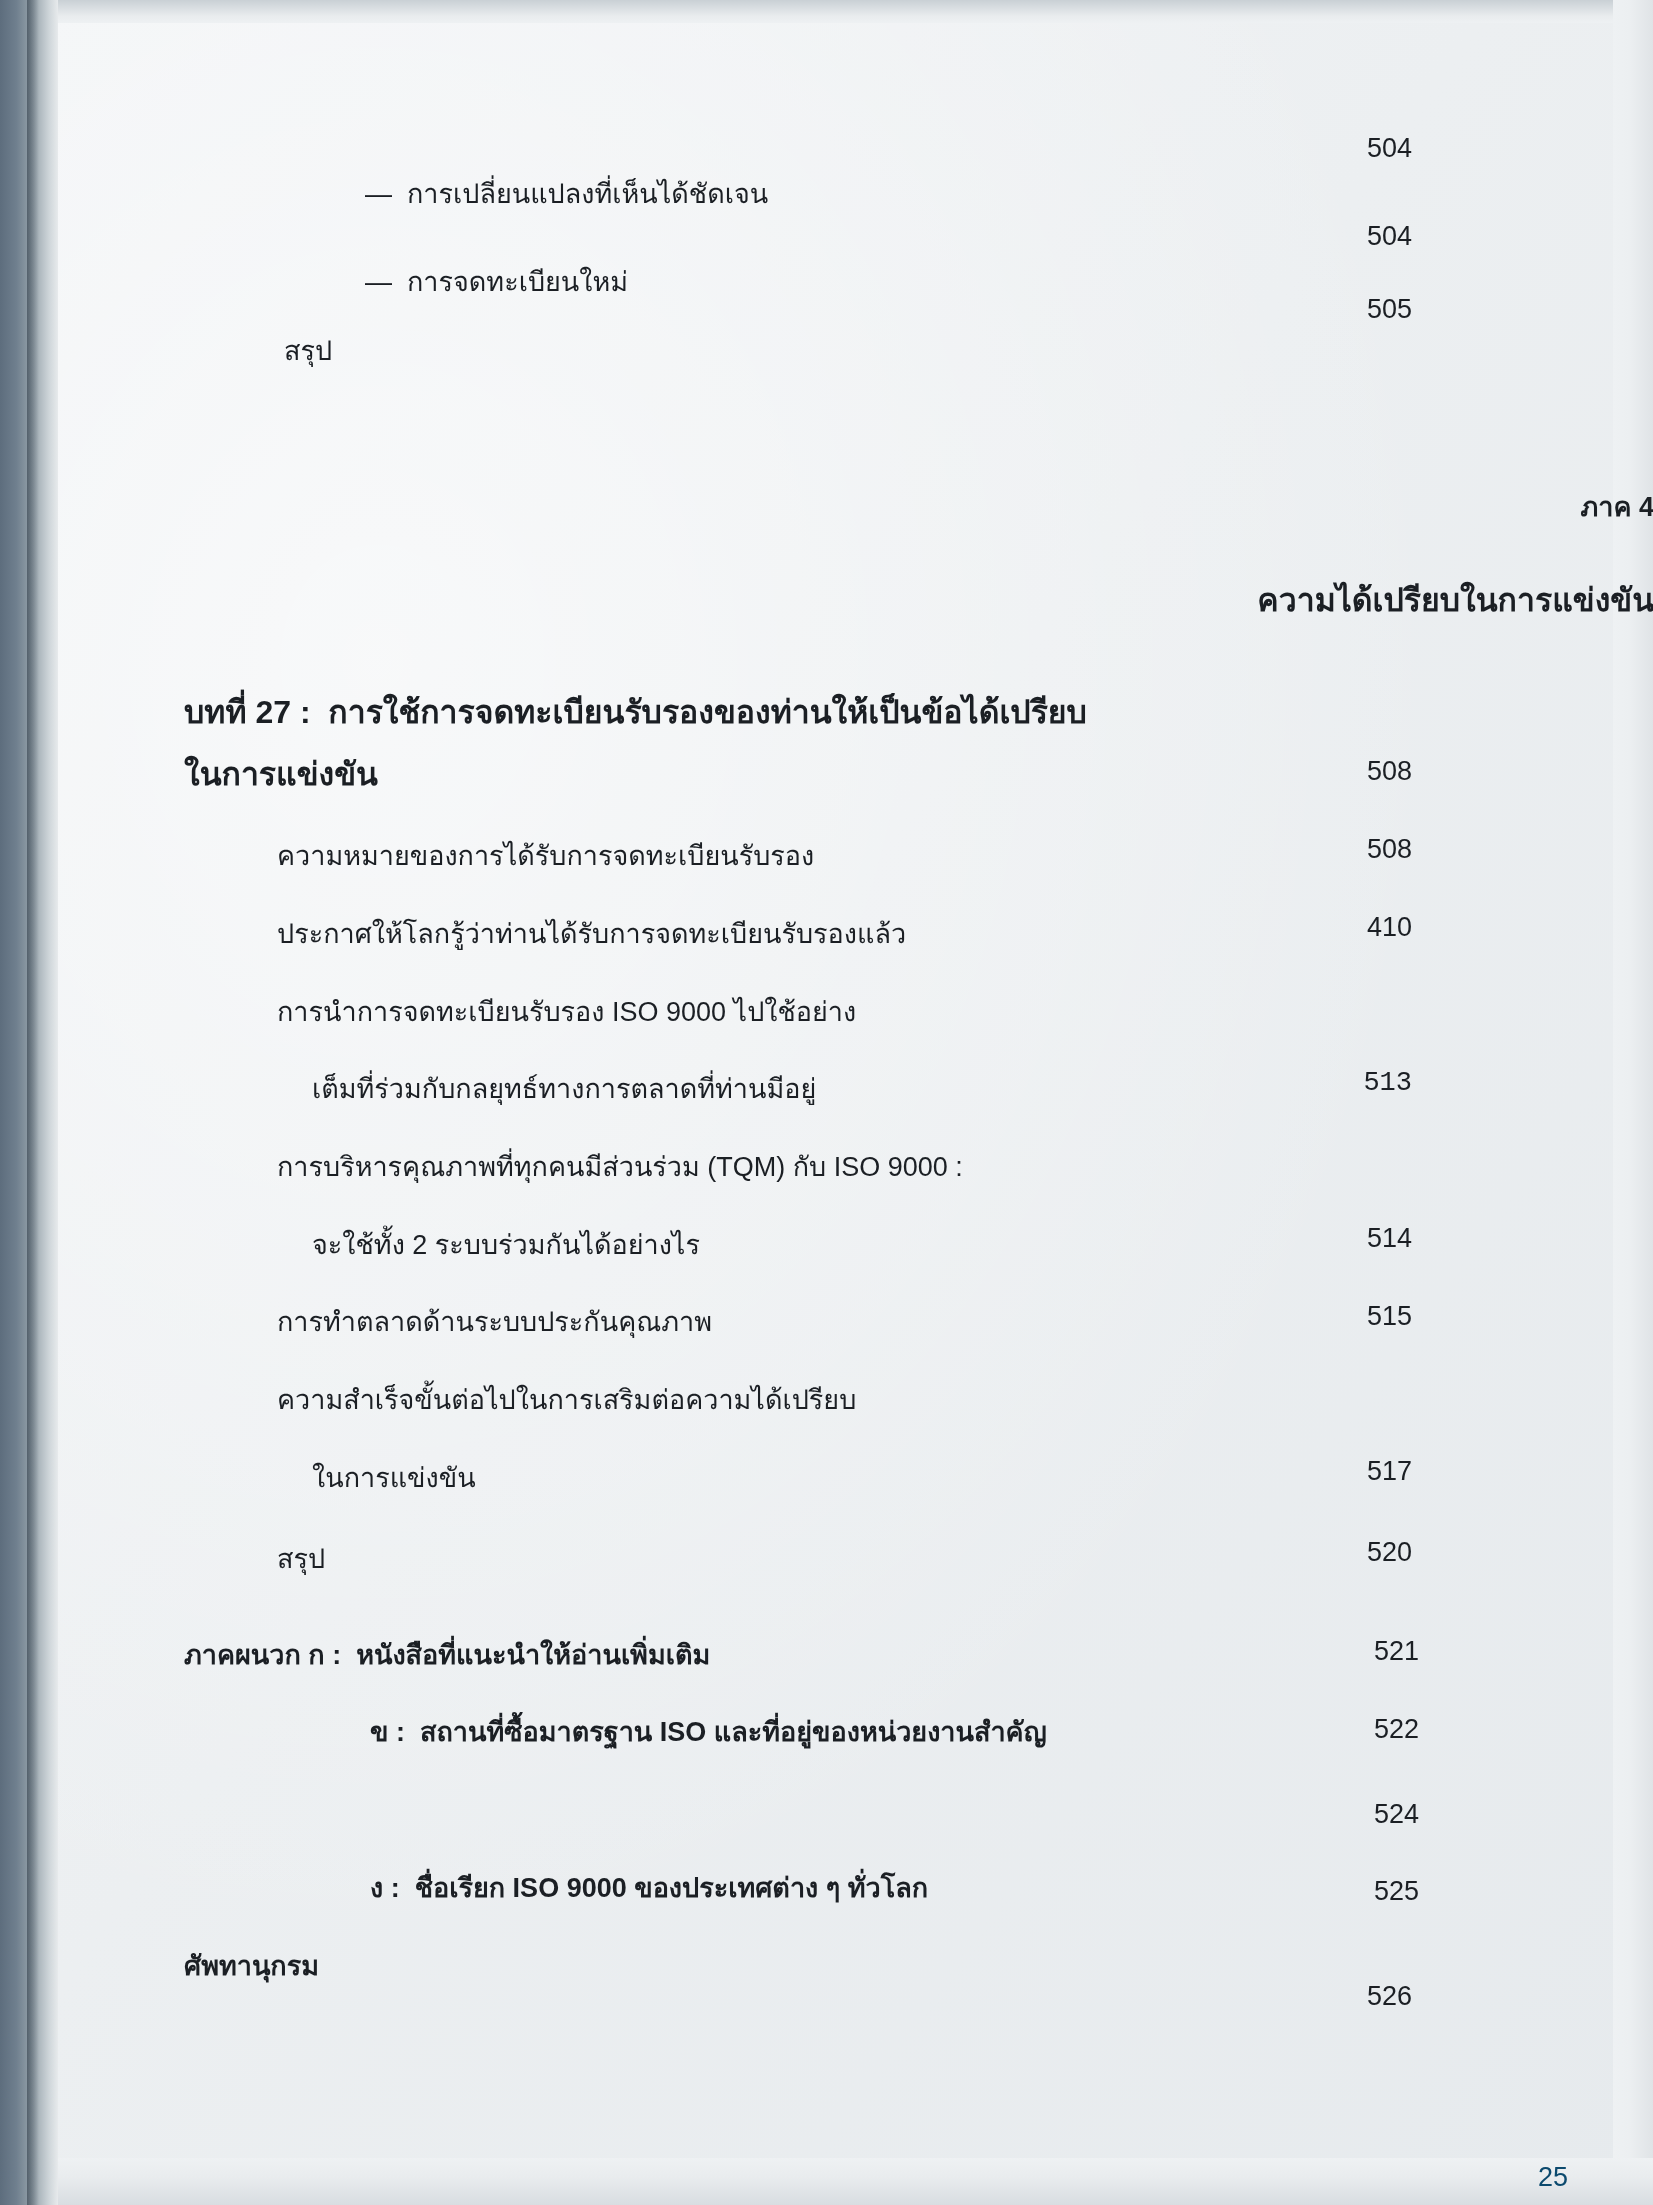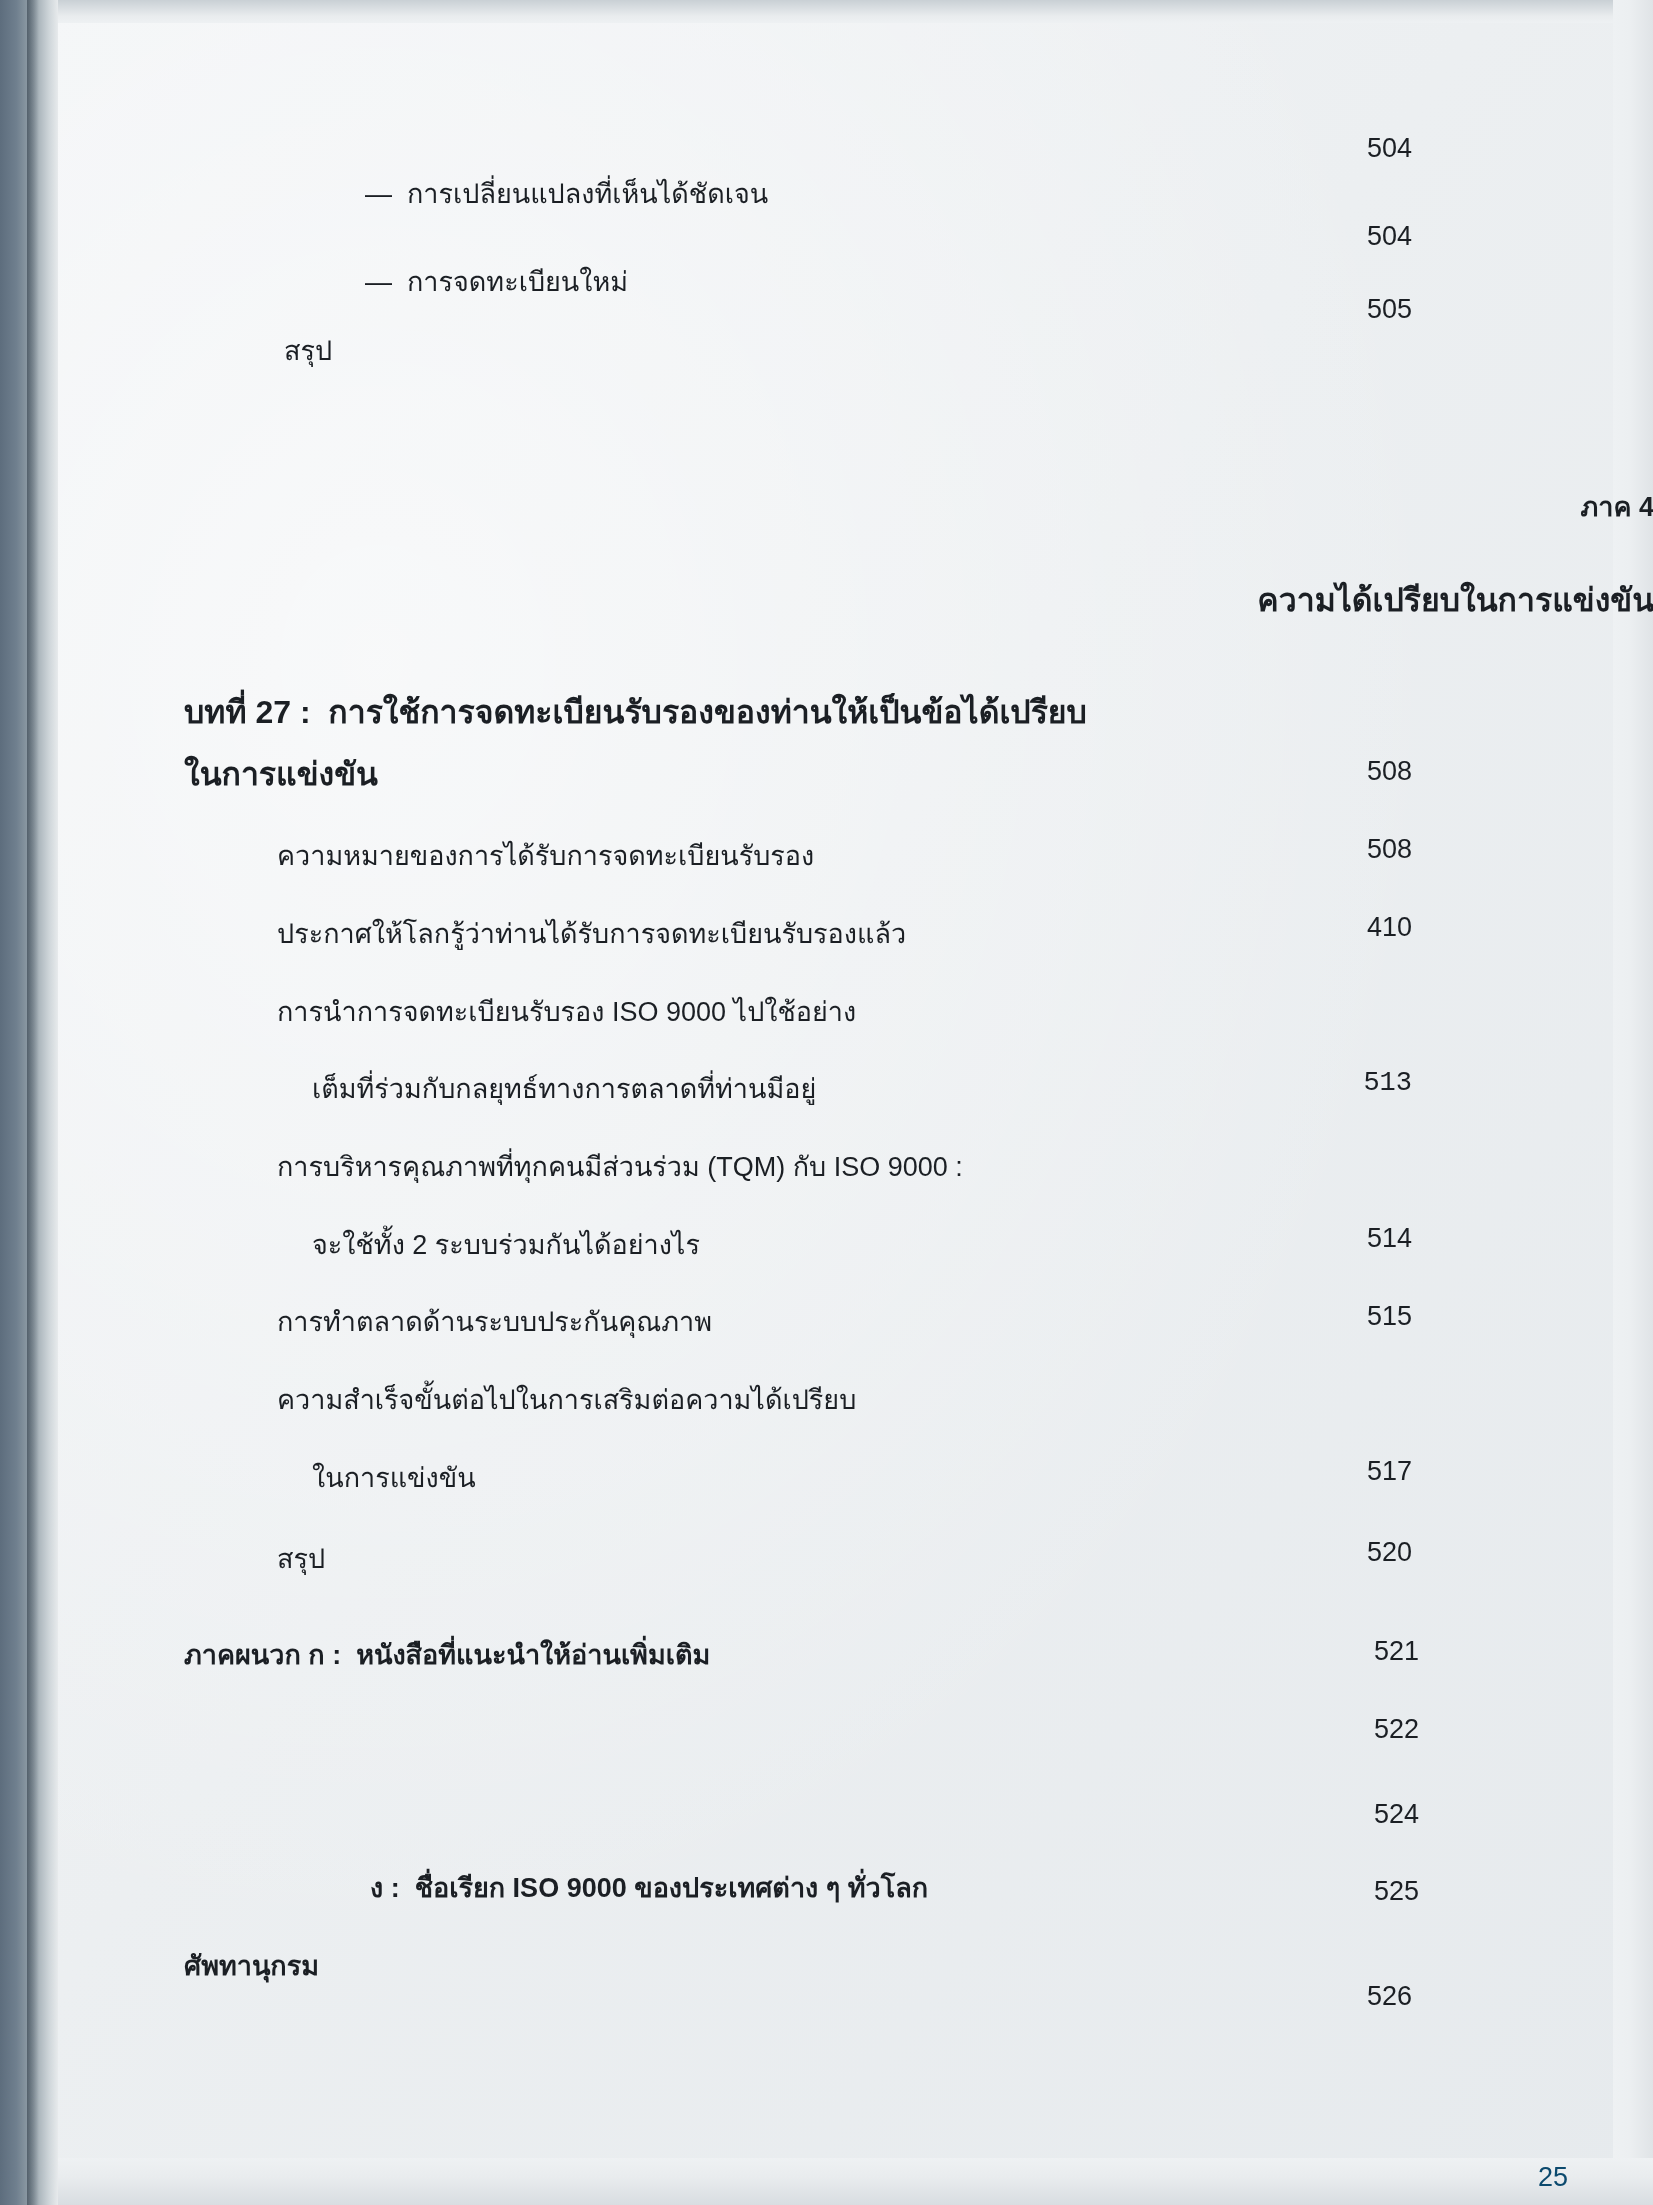--- a/index.html
+++ b/index.html
@@ -185,20 +185,23 @@
     <div class="row t46" style="left:277px; top:1546px;">
       <span class="lbl">สรุป</span>
     </div>
     <div class="pg t46" style="left:1209px; top:1539px; width:203px;">520</div>
 
     <div class="row t46 b" style="left:184px; top:1642px;">
       <span class="lbl">ภาคผนวก ก :  หนังสือที่แนะนำให้อ่านเพิ่มเติม</span>
     </div>
     <div class="pg t46" style="left:1216px; top:1638px; width:203px;">521</div>
 
+    <div class="row t46 b" style="left:370px; top:1719px;">
+      <span class="lbl">ข :  สถานที่ซื้อมาตรฐาน ISO และที่อยู่ของหน่วยงานสำคัญ</span>
+    </div>
     <div class="pg t46" style="left:1216px; top:1716px; width:203px;">522</div>
 
     <div class="pg t46" style="left:1216px; top:1801px; width:203px;">524</div>
 
     <div class="row t46 b" style="left:370px; top:1875px;">
       <span class="lbl">ง :  ชื่อเรียก ISO 9000 ของประเทศต่าง ๆ ทั่วโลก</span>
     </div>
     <div class="pg t46" style="left:1216px; top:1878px; width:203px;">525</div>
 
     <div class="row t46 b" style="left:184px; top:1953px;">

